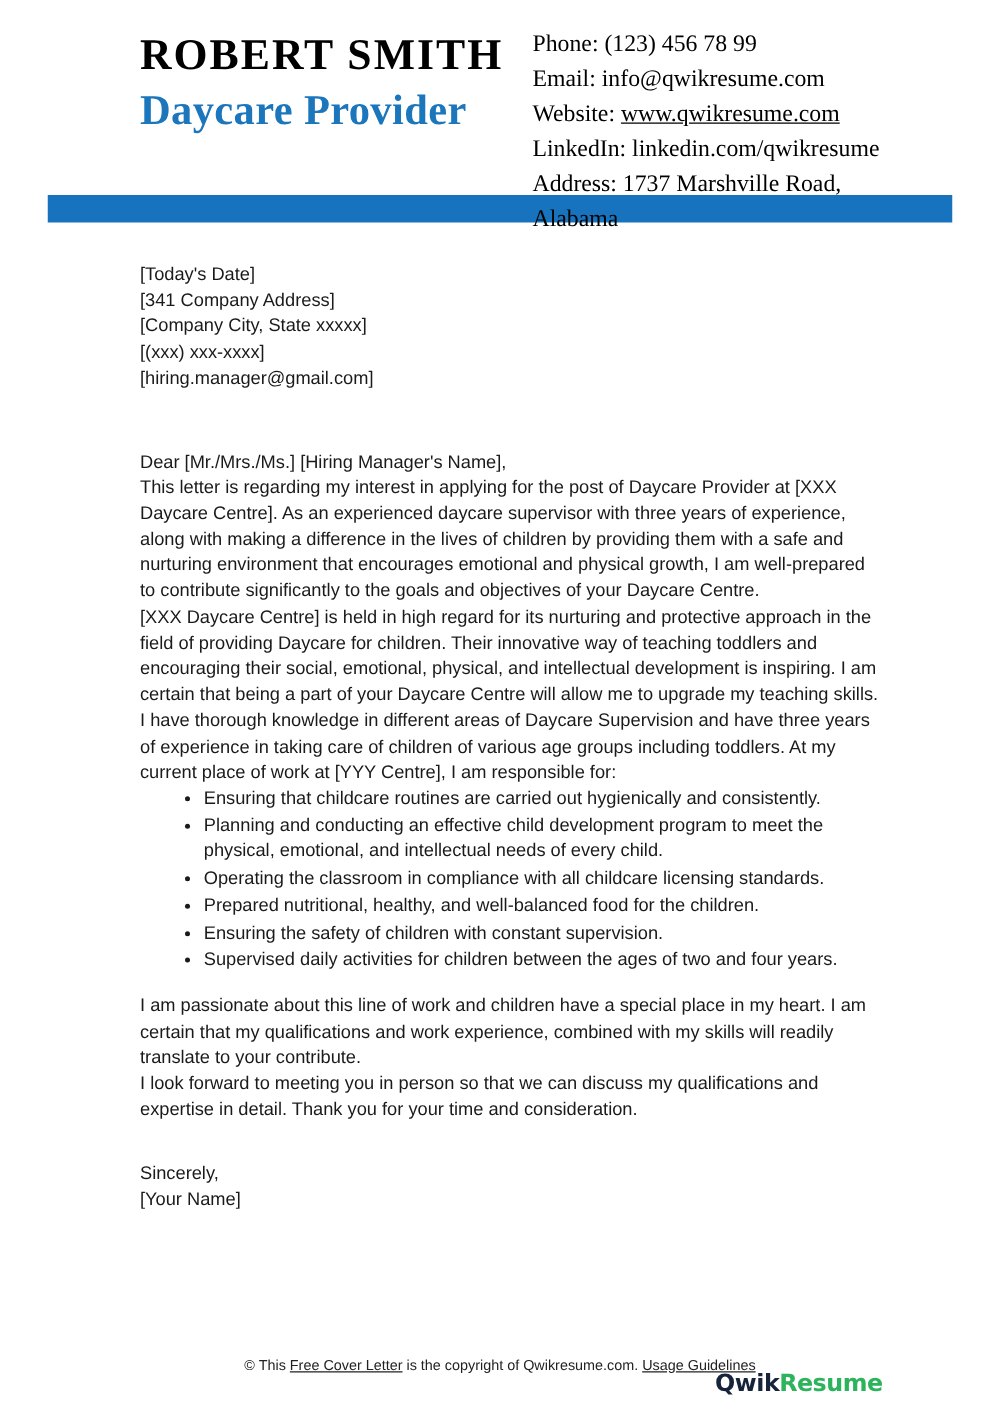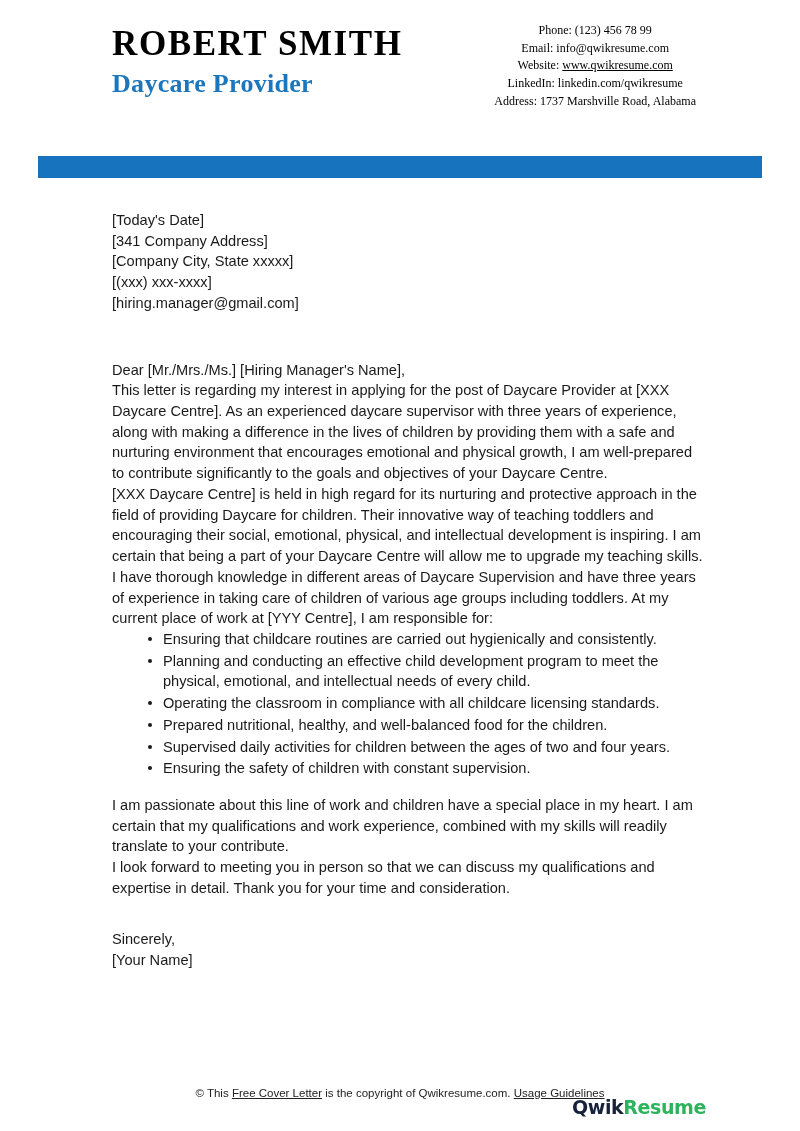--- a/index.html
+++ b/index.html
@@ -40,31 +40,31 @@
     font-size: 35px;
     letter-spacing: 1.6px;
     line-height: 1.05;
     color: #000000;
     margin: 0;
     white-space: nowrap;
   }
   .job-title {
     font-family: "Liberation Serif", serif;
     font-weight: bold;
-    font-size: 26px;
+    font-size: 34px;
     letter-spacing: 0.3px;
     line-height: 1.15;
     color: #1b76bc;
     margin: 6px 0 0 0;
     white-space: nowrap;
   }
   .contact-block {
-    text-align: center;
+    text-align: left;
     font-family: "Liberation Serif", serif;
-    font-size: 12px;
+    font-size: 19px;
     line-height: 1.47;
     color: #000000;
     max-width: 270px;
   }
   .contact-line {
     white-space: nowrap;
   }
   .contact-line.wrapping {
     white-space: normal;
   }
@@ -212,22 +212,22 @@
 
     <p class="body-para">This letter is regarding my interest in applying for the post of Daycare Provider at [XXX Daycare Centre]. As an experienced daycare supervisor with three years of experience, along with making a difference in the lives of children by providing them with a safe and nurturing environment that encourages emotional and physical growth, I am well-prepared to contribute significantly to the goals and objectives of your Daycare Centre.</p>
     <p class="body-para">[XXX Daycare Centre] is held in high regard for its nurturing and protective approach in the field of providing Daycare for children. Their innovative way of teaching toddlers and encouraging their social, emotional, physical, and intellectual development is inspiring. I am certain that being a part of your Daycare Centre will allow me to upgrade my teaching skills.</p>
     <p class="body-para intro-para">I have thorough knowledge in different areas of Daycare Supervision and have three years of experience in taking care of children of various age groups including toddlers. At my current place of work at [YYY Centre], I am responsible for:</p>
 
     <ul class="bullets">
       <li>Ensuring that childcare routines are carried out hygienically and consistently.</li>
       <li>Planning and conducting an effective child development program to meet the physical, emotional, and intellectual needs of every child.</li>
       <li>Operating the classroom in compliance with all childcare licensing standards.</li>
       <li>Prepared nutritional, healthy, and well-balanced food for the children.</li>
+      <li>Ensuring the safety of children with constant supervision.</li>
       <li>Supervised daily activities for children between the ages of two and four years.</li>
-      <li>Ensuring the safety of children with constant supervision.</li>
     </ul>
 
     <p class="body-para">I am passionate about this line of work and children have a special place in my heart. I am certain that my qualifications and work experience, combined with my skills will readily translate to your contribute.</p>
     <p class="body-para">I look forward to meeting you in person so that we can discuss my qualifications and expertise in detail. Thank you for your time and consideration.</p>
 
     <div class="sign-off closing-block">
       <p class="line">Sincerely,</p>
       <p class="line">[Your Name]</p>
     </div>
   </div>

